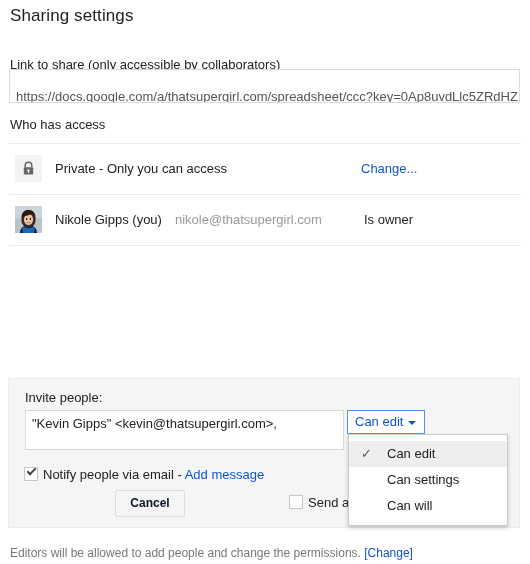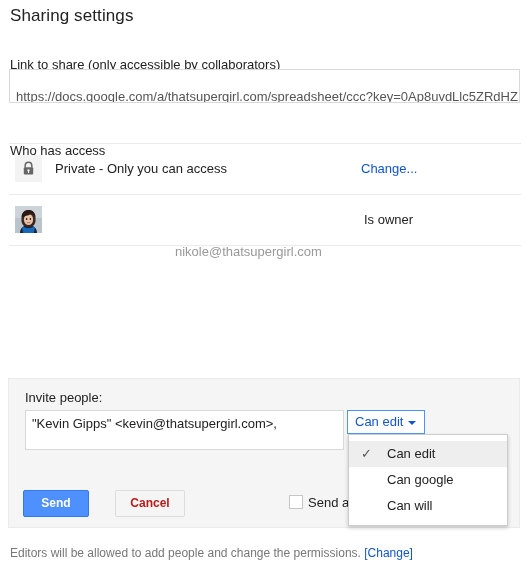--- a/index.html
+++ b/index.html
@@ -63,21 +63,20 @@
     outline: none;
   }
 
   
   .access-label {
     position: absolute;
     left: 10px;
     top: 117px;
     font-size: 13px;
     color: #222;
-    margin-top: 26px;
   }
   .divider {
     position: absolute;
     left: 9px;
     width: 512px;
     height: 1px;
     background: #ebebeb;
   }
   #div-top    { top: 143px; }
   #div-mid    { top: 194px; }
@@ -114,21 +113,20 @@
     font-size: 13px;
     color: #222;
     white-space: nowrap;
   }
   .row-email {
     position: absolute;
     top: 17px;
     font-size: 13px;
     color: #999;
     white-space: nowrap;
-    margin-top: 32px;
   }
   .row-action {
     position: absolute;
     left: 352px;
     top: 17px;
     font-size: 13px;
     white-space: nowrap;
   }
   .link-blue {
     color: #1155cc;
@@ -305,21 +303,21 @@
   .btn-cancel {
     position: absolute;
     left: 115px;
     top: 490px;
     width: 70px;
     height: 27px;
     box-sizing: border-box;
     background: #f5f5f5;
     border: 1px solid #dcdcdc;
     border-radius: 2px;
-    color: #b91c1c;
+    color: #0f172a;
     font-size: 12px;
     font-weight: bold;
     line-height: 25px;
     text-align: center;
     cursor: pointer;
     z-index: 5;
   }
 
   
   .sendcopy-row {
@@ -385,20 +383,21 @@
           <path d="M6.5 11c0-4.2 3-7 7-7s7 2.8 7 7v3.5c0 4-3.1 6.8-7 6.8s-7-2.8-7-6.8z" fill="#3a2620"></path>
           <ellipse cx="13.5" cy="13.5" rx="4.6" ry="5.6" fill="#e8c3a8"></ellipse>
           <path d="M6.8 10.5c.6-4.3 3.3-6.6 6.7-6.6s6.1 2.3 6.7 6.6c-1.2-2.3-3-2.1-4.2-2.9-1.6 2.1-5.6 2-7.1 3.5z" fill="#2b1a14"></path>
           <ellipse cx="11.6" cy="13" rx=".75" ry=".9" fill="#2b1a14"></ellipse>
           <ellipse cx="15.4" cy="13" rx=".75" ry=".9" fill="#2b1a14"></ellipse>
           <path d="M11.8 16.2c.9.7 2.6.7 3.5 0" fill="none" stroke="#9e5f50" stroke-width=".9"></path>
           <path d="M9 20.5c1.3 2 7.7 2 9 0l2 1.2-1.2 5.3H8.2L7 21.7z" fill="#1668b8"></path>
         </svg>
       </span>
     </div>
+    <div class="row-title">Nikole Gipps (you)</div>
     <div class="row-email" style="left:166px;">nikole@thatsupergirl.com</div>
     <div class="row-status">Is owner</div>
   </div>
 
   <div class="divider" id="div-bottom"></div>
 
   <div class="invite-panel">
     <div class="invite-label">Invite people:</div>
     <textarea class="invite-box" placeholder="Enter names or email addresses..." style="">"Kevin Gipps" &lt;kevin@thatsupergirl.com&gt;,</textarea>
   </div>
@@ -407,33 +406,36 @@
     <span>Can edit</span>
     <span class="perm-caret"></span>
   </div>
 
   <div class="perm-menu">
     <div class="perm-item selected">
       <span class="perm-check">✓</span>
       <span>Can edit</span>
     </div>
     <div class="perm-item">
-      <span>Can google</span>
+      <span>Can settings</span>
     </div>
     <div class="perm-item">
       <span>Can will</span>
     </div>
   </div>
 
+  <div class="notify-row">
+    <span class="cb checked"></span><span>Notify people via email -</span>
+    <span class="link-blue">Add message</span>
+  </div>
 
   <div class="sendcopy-row">
     <span class="cb"></span><span>Send a</span>
   </div>
 
-  <div class="btn-send">Send</div>
   <div class="btn-cancel">Cancel</div>
 
   <div class="footer">
     <span>Editors will be allowed to add people and change the permissions.</span>
     <span class="link-blue">[Change]</span>
   </div>
 
 </div>
 
 </body></html>

